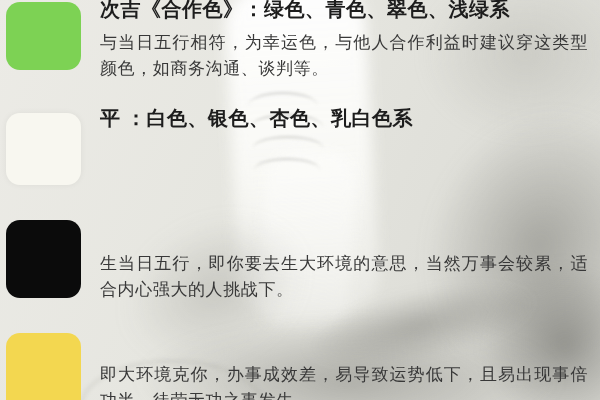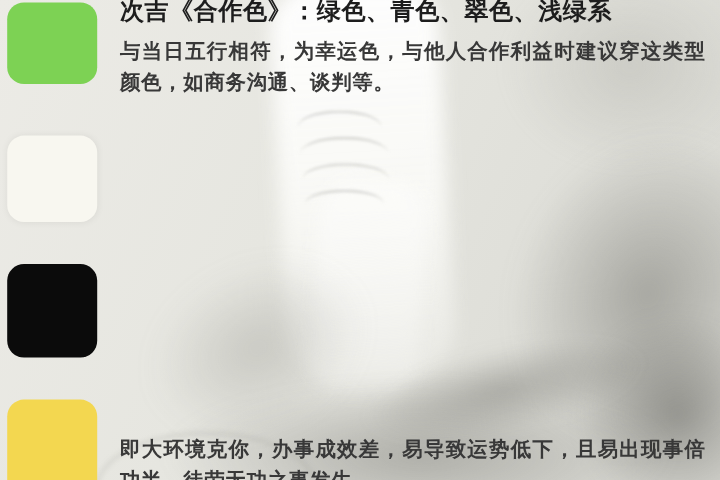--- a/index.html
+++ b/index.html
@@ -95,21 +95,20 @@
   }
   .sec-body {
     position: absolute;
     left: 100px;
     width: 488px;
     font-size: 17px;
     line-height: 26px;
     color: #383838;
     letter-spacing: 0.6px;
     text-align: justify;
-    font-weight: bold;
   }
 </style>
 </head>
 <body>
 
 <div class="page">
 
   <div class="bg-layer robe-column"></div>
   <div class="bg-layer robe-sleeve"></div>
   <div class="bg-layer fold fold1"></div>
@@ -124,20 +123,22 @@
   <div class="bg-layer wash wash-bottom-stroke"></div>
   <div class="bg-layer circle-hint"></div>
 
   <div class="content">
 
     <div class="swatch" style="top: 2px; height: 68px; background-color: rgb(125, 210, 84);"></div>
     <div class="sec-heading" style="top:-4px;">次吉《合作色》：绿色、青色、翠色、浅绿系</div>
     <div class="sec-body" style="top:30px;">与当日五行相符，为幸运色，与他人合作利益时建议穿这类型颜色，如商务沟通、谈判等。</div>
 
     <div class="swatch swatch-white" style="top: 113px; height: 72px; background-color: rgb(248, 247, 240);"></div>
+    <div class="sec-heading" style="top:105px;">平 ：白色、银色、杏色、乳白色系</div>
 
     <div class="swatch" style="top: 220px; height: 78px; background-color: rgb(11, 11, 11);"></div>
+    <div class="sec-body" style="top:251px;">生当日五行，即你要去生大环境的意思，当然万事会较累，适合内心强大的人挑战下。</div>
 
     <div class="swatch" style="top: 333px; height: 90px; background-color: rgb(243, 215, 80);"></div>
     <div class="sec-body" style="top:362px;">即大环境克你，办事成效差，易导致运势低下，且易出现事倍功半，徒劳无功之事发生。</div>
 
   </div>
 </div>
 
 </body></html>

